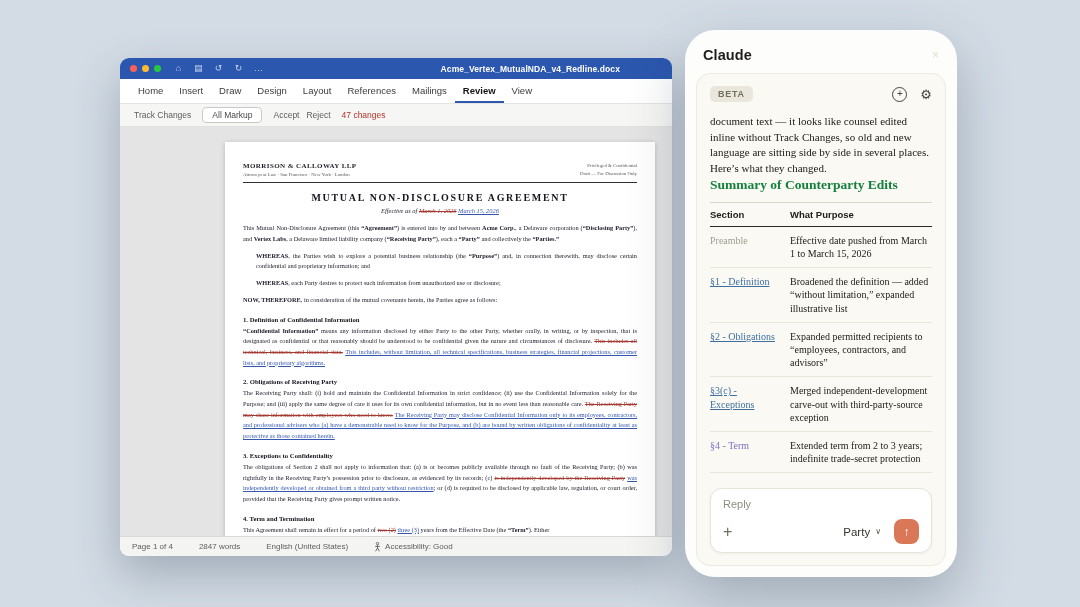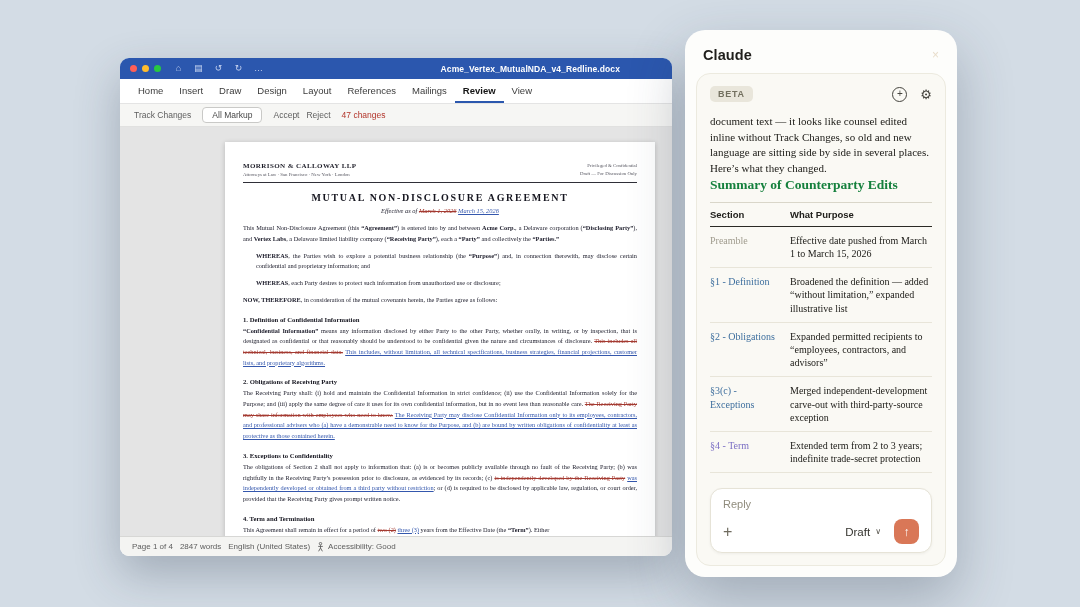--- a/index.html
+++ b/index.html
@@ -48,28 +48,28 @@
   .doc-title{text-align:center;font-size:10px;font-weight:bold;letter-spacing:1.7px;margin:3px 0 4px;color:#15151f}
   .doc-ci{text-align:center;font-style:italic;font-size:6.4px;margin:0 0 9px}
   .doc-p{font-size:6.3px;line-height:1.7;text-align:justify;margin:0 0 6px}
   .doc-pi{font-size:6.3px;line-height:1.7;text-align:justify;margin:0 0 6px;padding-left:13px}
   .doc-h{font-size:6.7px;font-weight:bold;margin:10px 0 3px;color:#15151f}
   .seg-b{font-weight:bold}
   .seg-del{color:#a43a31;text-decoration:line-through}
   .seg-ins{color:#3457ad;text-decoration:underline}
 
   .statusbar{height:19px;flex:none;background:#f4f4f2;border-top:1px solid #d7d7d5;
-    display:flex;align-items:center;gap:7px;padding:0 12px;font-size:8px;color:#5d5d5d}
+    display:flex;align-items:center;gap:26px;padding:0 12px;font-size:8px;color:#5d5d5d}
   .status-item{display:flex;align-items:center;gap:4px}
   .person-icon svg{display:block}
 
   
   .claude-panel{
     position:absolute;left:685px;top:30px;width:272px;height:547px;
-    background:#fdfdfb;border-radius:20px;box-shadow:0 22px 55px rgba(45,58,80,.30);
+    background:#fdfdfb;border-radius:30px;box-shadow:0 22px 55px rgba(45,58,80,.30);
     display:flex;flex-direction:column;padding:11px;box-sizing:border-box;
   }
   .panel-head{flex:none;display:flex;align-items:center;padding:6px 7px 10px}
   .panel-title{font-size:14.5px;font-weight:bold;color:#1f1e1b;letter-spacing:.1px}
   .close-x{margin-left:auto;color:#e8ddcb;font-size:12px;cursor:pointer}
 
   .chat-card{flex:1;min-height:0;background:#faf9f4;border:1px solid #eceadf;border-radius:14px;
     padding:12px 13px;display:flex;flex-direction:column;overflow:hidden}
   .beta-row{flex:none;display:flex;align-items:center}
   .beta-badge{background:#e9e6db;color:#73705f;font-size:9px;font-weight:bold;letter-spacing:.7px;
@@ -84,21 +84,21 @@
   .sum-head{font-family:"Liberation Serif",serif;font-size:13.5px;font-weight:bold;color:#15803d}
 
   .sum-table{margin-top:9px}
   .t-head{display:flex;border-top:1px solid #d9d6c9;border-bottom:1.5px solid #2b2a25;
     padding:6px 0;font-size:9.5px;font-weight:bold;color:#21201c}
   .t-row{display:flex;border-bottom:1px solid #e8e5d9;padding:7px 0;
     font-family:"Liberation Serif",serif;font-size:10px;line-height:1.32}
   .col-sec{width:72px;flex:none;padding-right:8px}
   .col-chg{flex:1}
   .sec-muted{color:#a09c8e}
-  .sec-link{color:#3e6f9e;cursor:pointer}
+  .sec-link{color:#3e6f9e;text-decoration:underline;cursor:pointer}
   .sec-link.visited{color:#7b6fc4;text-decoration:none}
   .t-change{color:#21201c}
 
   .reply-box{flex:none;margin-top:8px;background:#fff;border:1px solid #e6e3d7;border-radius:12px;
     padding:9px 12px 8px;box-shadow:0 1px 3px rgba(0,0,0,.05)}
   .reply-ph{font-size:11px;color:#908c7d}
   .reply-row{display:flex;align-items:center;margin-top:9px}
   .plus-btn{font-size:16px;color:#6f6b5e;line-height:1;cursor:pointer}
   .model-select{margin-left:auto;display:flex;align-items:center;gap:5px;font-size:11.5px;color:#35342f;cursor:pointer}
   .chev{font-size:8px;color:#55534b}
@@ -243,21 +243,21 @@
             </div>
           </div>
       </div>
     </div>
 
     <div class="reply-box">
       <div class="reply-ph">Reply</div>
       <div class="reply-row">
         <span class="plus-btn">+</span>
         <span class="model-select">
-          <span>Draft</span>
+          <span>Party</span>
           <span class="chev">∨</span>
         </span>
         <button class="send-btn">
           <span>↑</span>
         </button>
       </div>
     </div>
   </div>
 </div>
 

